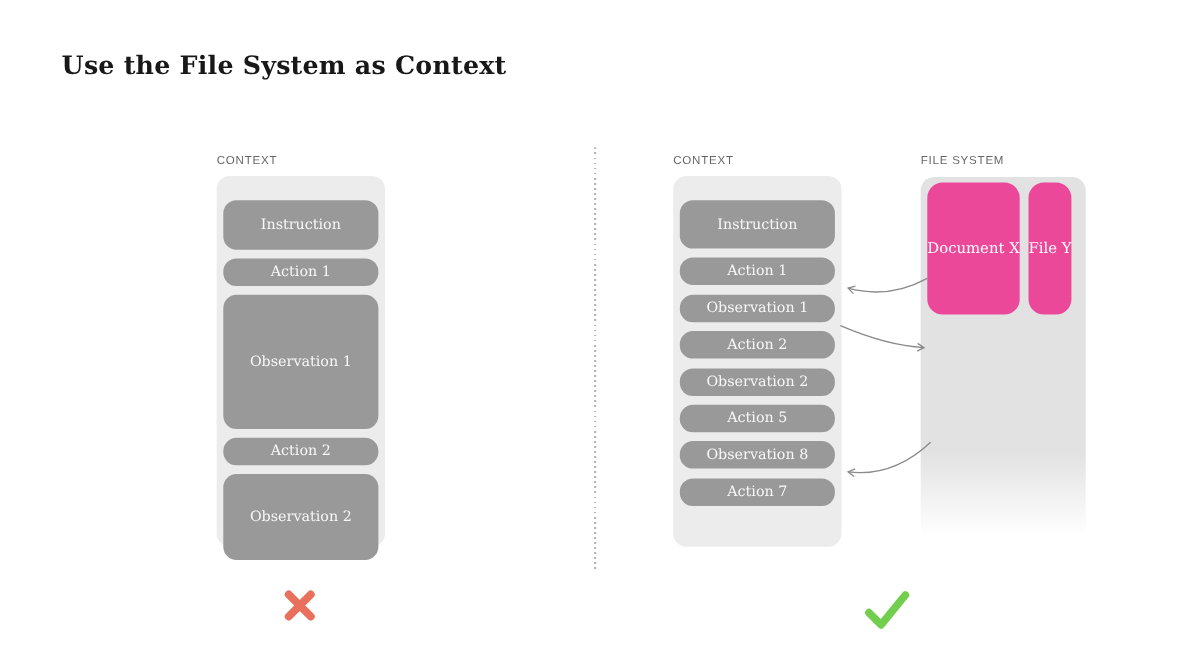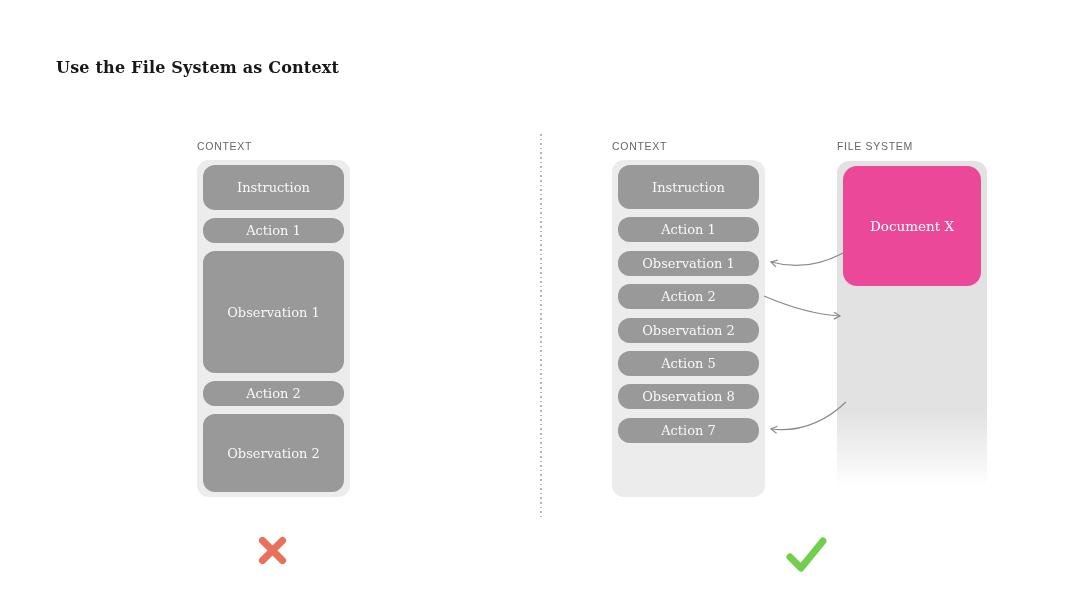--- a/index.html
+++ b/index.html
@@ -1,55 +1,55 @@
 <!DOCTYPE html>
 <html><head>
 <meta charset="utf-8">
 <style>
   html,body { margin:0; padding:0; background:#ffffff; }
   .stage {
     position:relative; width:1080px; height:608px; background:#ffffff;
     font-family:"DejaVu Serif", serif; overflow:hidden;
   }
   .slide-title {
-    position:absolute; left:56px; top:58px;
+    position:absolute; left:56px; top:46px;
     font-family:"DejaVu Serif", serif; font-weight:bold;
-    font-size:16px; color:#181818; letter-spacing:0.2px;
+    font-size:23px; color:#181818; letter-spacing:0.2px;
   }
   .col-heading {
     position:absolute; top:140px; text-align:left;
     font-family:"Liberation Sans", sans-serif; font-size:10.5px;
     letter-spacing:0.7px; color:#666666;
   }
   .heading-left-ctx { left:197px; width:153px; }
   .heading-right-ctx { left:612px; width:153px; }
   .heading-fs { left:837px; width:150px; }
 
   .ctx-container {
     position:absolute; top:160px; width:153px; height:337px;
     background:#ececec; border-radius:12px;
     display:flex; flex-direction:column;
-    padding:5px 6px; box-sizing:border-box;
+    padding:22px 6px; box-sizing:border-box;
   }
   .ctx-left { left:197px; gap:8px; }
   .ctx-right { left:612px; gap:8.4px; }
 
   .gbox {
     flex:none; background:#999999; border-radius:12px;
     color:#f8f8f8; font-size:13px; text-align:center;
     display:flex; align-items:center; justify-content:center;
   }
   .h45 { height:45px; } .h44 { height:44px; } .h25 { height:25px; }
   .h122 { height:122px; } .h78 { height:78px; }
 
   .fs-container {
     position:absolute; left:837px; top:161px; width:150px; height:330px;
     border-radius:12px;
     background:linear-gradient(to bottom, #e2e2e2 0%, #e2e2e2 76%, rgba(226,226,226,0) 99%);
-    display:flex; flex-direction:column; gap:8px;
+    display:flex; flex-direction:row; gap:8px;
     padding:5px 6px; box-sizing:border-box;
   }
   .pinkbox {
     flex:none; height:120px; background:#ec4899; border-radius:14px;
     color:#ffffff; font-size:13.5px;
     display:flex; align-items:center; justify-content:center;
   }
 
   .divider {
     position:absolute; left:540px; top:134px; width:2px; height:386px;
@@ -95,20 +95,21 @@
     <div class="gbox h25">Observation 2</div>
     <div class="gbox h25">Action 5</div>
     <div class="gbox h25">Observation 8</div>
     <div class="gbox h25">Action 7</div>
   </div>
 
   <div class="col-heading heading-fs">FILE SYSTEM</div>
 
   <div class="fs-container">
     <div class="pinkbox">Document X</div>
+    <div class="pinkbox">File Y</div>
   </div>
 
   <svg class="arrows-svg" viewBox="0 0 130 220">
     <defs>
       <marker id="ah" markerWidth="10" markerHeight="10" refX="7" refY="4.5" orient="auto" markerUnits="userSpaceOnUse">
         <path d="M1,1 L7,4.5 L1,8" fill="none" stroke="#8a8a8a" stroke-width="1.2"></path>
       </marker>
     </defs>
     <path d="M103,23 Q68,42 31,32" fill="none" stroke="#8a8a8a" stroke-width="1.2" marker-end="url(#ah)"></path>
     <path d="M24,66 Q66,84 100,86" fill="none" stroke="#8a8a8a" stroke-width="1.2" marker-end="url(#ah)"></path>

